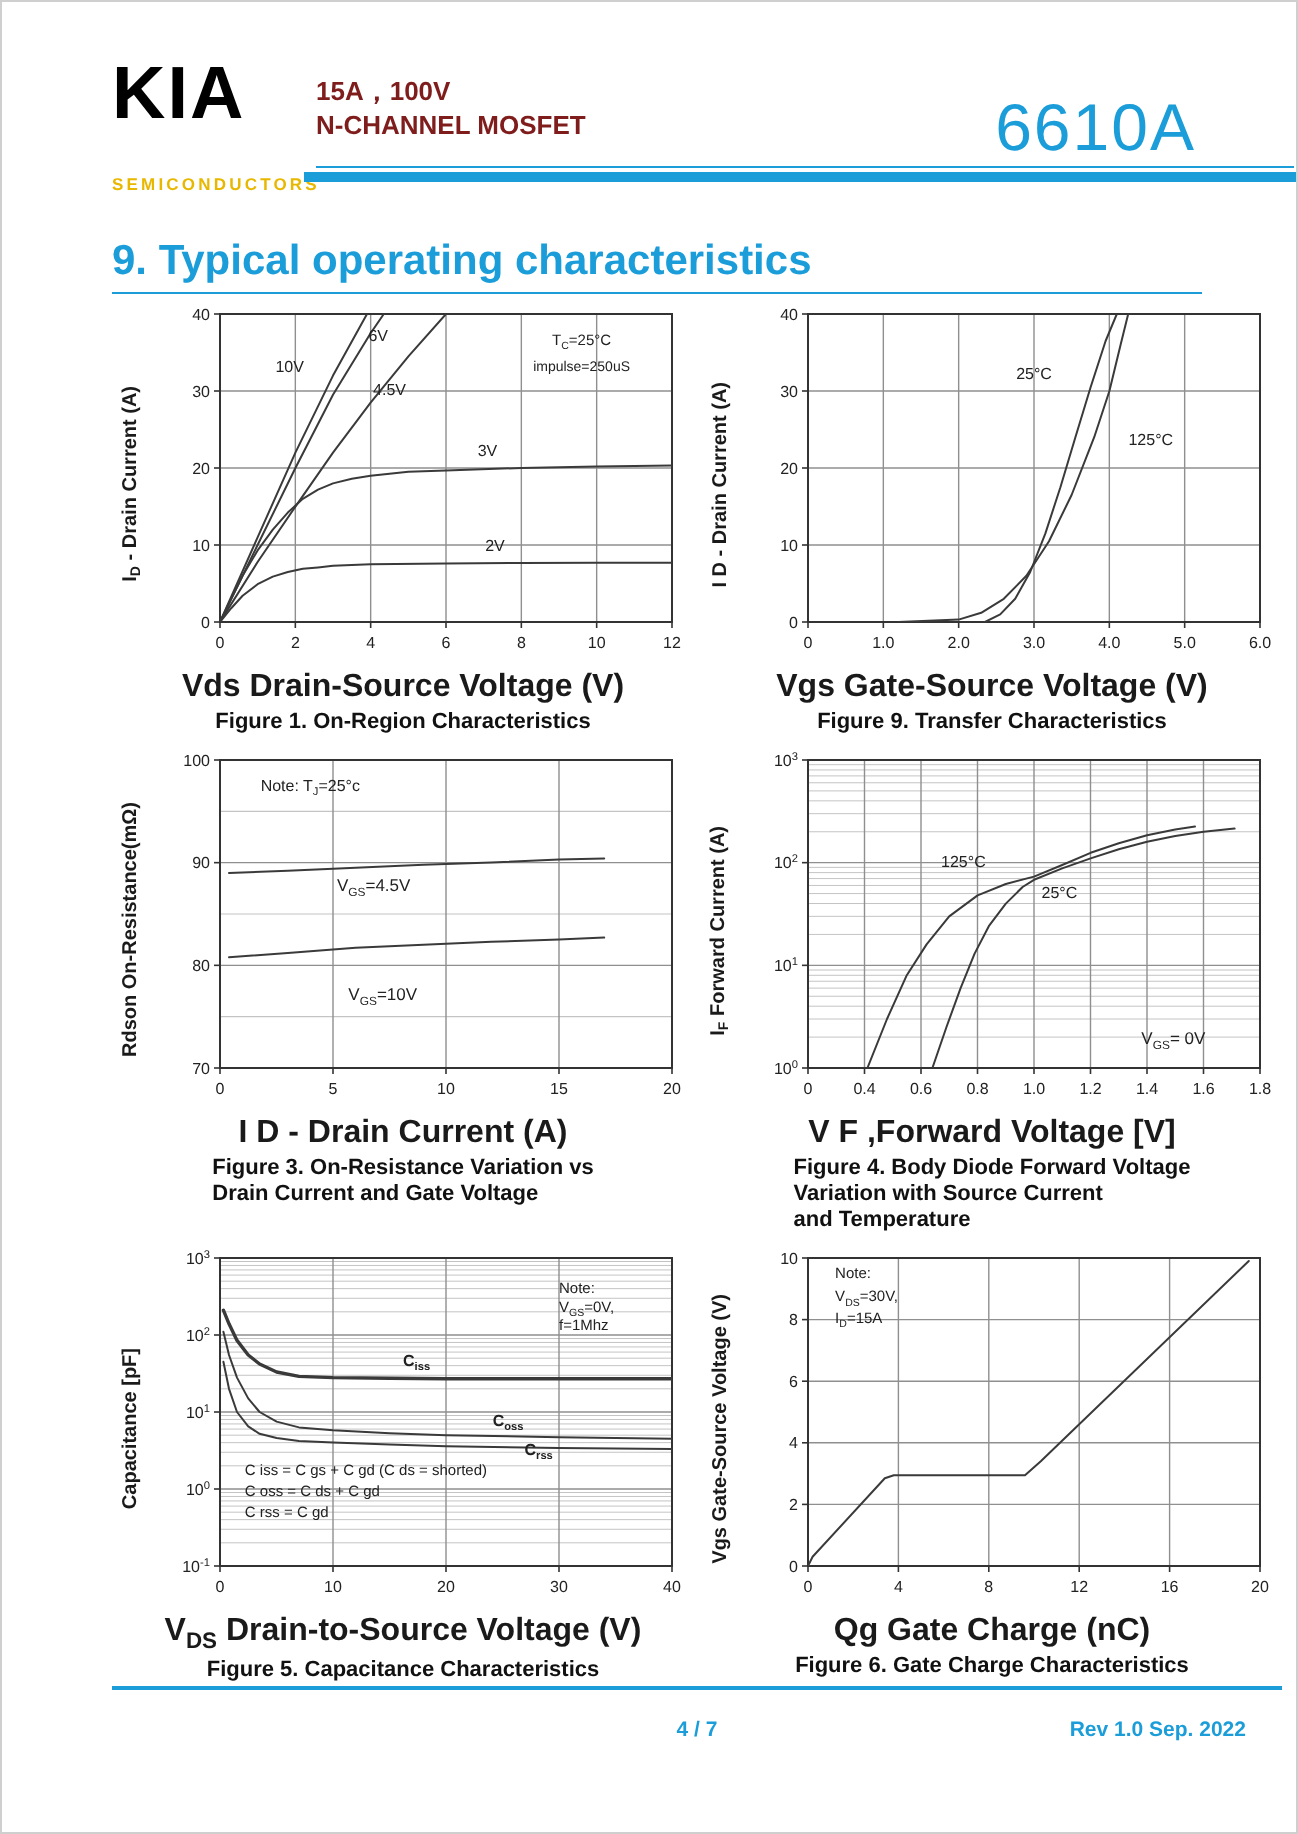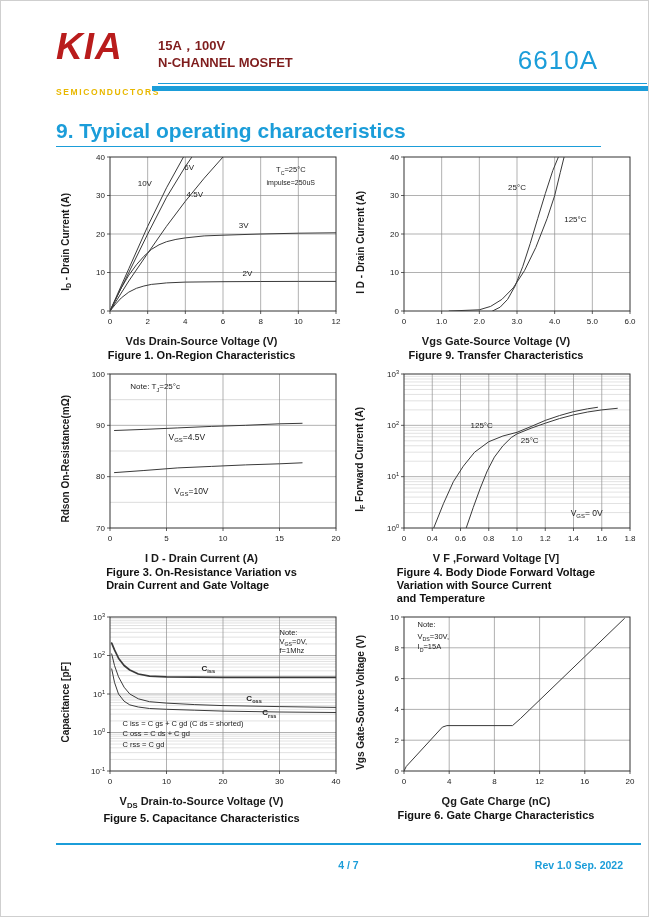--- a/index.html
+++ b/index.html
@@ -1,35 +1,35 @@
 <!DOCTYPE html>
 <html><head>
 <meta charset="utf-8">
 <style>
   html,body{margin:0;padding:0;background:#e8e8e8;}
   .page{width:649px;height:917px;background:#fff;position:relative;overflow:hidden;
         font-family:"Liberation Sans",sans-serif;border:1px solid #cfcfcf;box-sizing:border-box;}
   
   .header{position:absolute;top:26px;left:55px;right:0;height:66px;}
-  .logo{position:absolute;left:0;top:2px;color:#b91c1c;font-weight:bold;font-size:37px;line-height:36px;letter-spacing:1px;font-style:italic;}
+  .logo{position:absolute;left:0;top:2px;color:#000000;font-weight:bold;font-size:37px;line-height:36px;letter-spacing:1px;}
   .logo-sub{position:absolute;left:0;top:44px;color:#E8B800;font-weight:bold;font-size:8.5px;letter-spacing:1.6px;margin-top:16px;}
   .spec{position:absolute;left:102px;top:10px;color:#7f1d1d;font-weight:bold;font-size:13px;line-height:17px;}
-  .part{position:absolute;right:50px;top:18px;color:#1B9DD9;font-size:26px;font-weight:normal;letter-spacing:1px;margin-left:40px;}
+  .part{position:absolute;right:50px;top:18px;color:#1B9DD9;font-size:33px;font-weight:normal;letter-spacing:1px;margin-left:40px;}
   .thin-rule{position:absolute;left:102px;right:1px;top:56px;height:1px;background:#1B9DD9;}
   .thick-bar{position:absolute;left:96px;right:0;top:59px;height:5px;background:#1B9DD9;}
   
   .section-heading{position:absolute;top:118px;left:55px;width:545px;color:#1B9DD9;
      font-weight:bold;font-size:21px;padding-bottom:3px;border-bottom:1.5px solid #1B9DD9;}
   
   .fig-grid{position:absolute;top:148px;left:52px;display:grid;grid-template-columns:297px 292px;grid-column-gap:0;}
   .figure{display:flex;flex-direction:column;align-items:center;margin-bottom:4px;}
   .plot-row{display:flex;flex-direction:row;align-items:center;}
   .ylabel{width:16px;height:186px;display:flex;align-items:center;justify-content:center;}
   .ylabel span{writing-mode:vertical-rl;transform:rotate(180deg);font-weight:bold;font-size:10px;color:#1a1a1a;white-space:nowrap;}
-  .xlabel{font-weight:bold;font-size:11px;color:#1a1a1a;margin-top:0;text-align:center;}
+  .xlabel{font-weight:bold;font-size:16px;color:#1a1a1a;margin-top:0;text-align:center;}
   .caption{font-weight:bold;font-size:11px;color:#111;text-align:left;line-height:13px;margin-top:2px;}
   svg.plot{display:block;}
   sub,sup{font-size:70%;}
   
   .footer{position:absolute;left:55px;width:585px;top:842px;}
   .footer-rule{height:1.5px;background:#1B9DD9;}
   .footer-row{position:relative;height:16px;margin-top:14px;color:#1B9DD9;font-weight:bold;font-size:10.5px;}
   .page-number{position:absolute;left:0;right:0;text-align:center;}
   .revision{position:absolute;right:18px;}
 </style>

